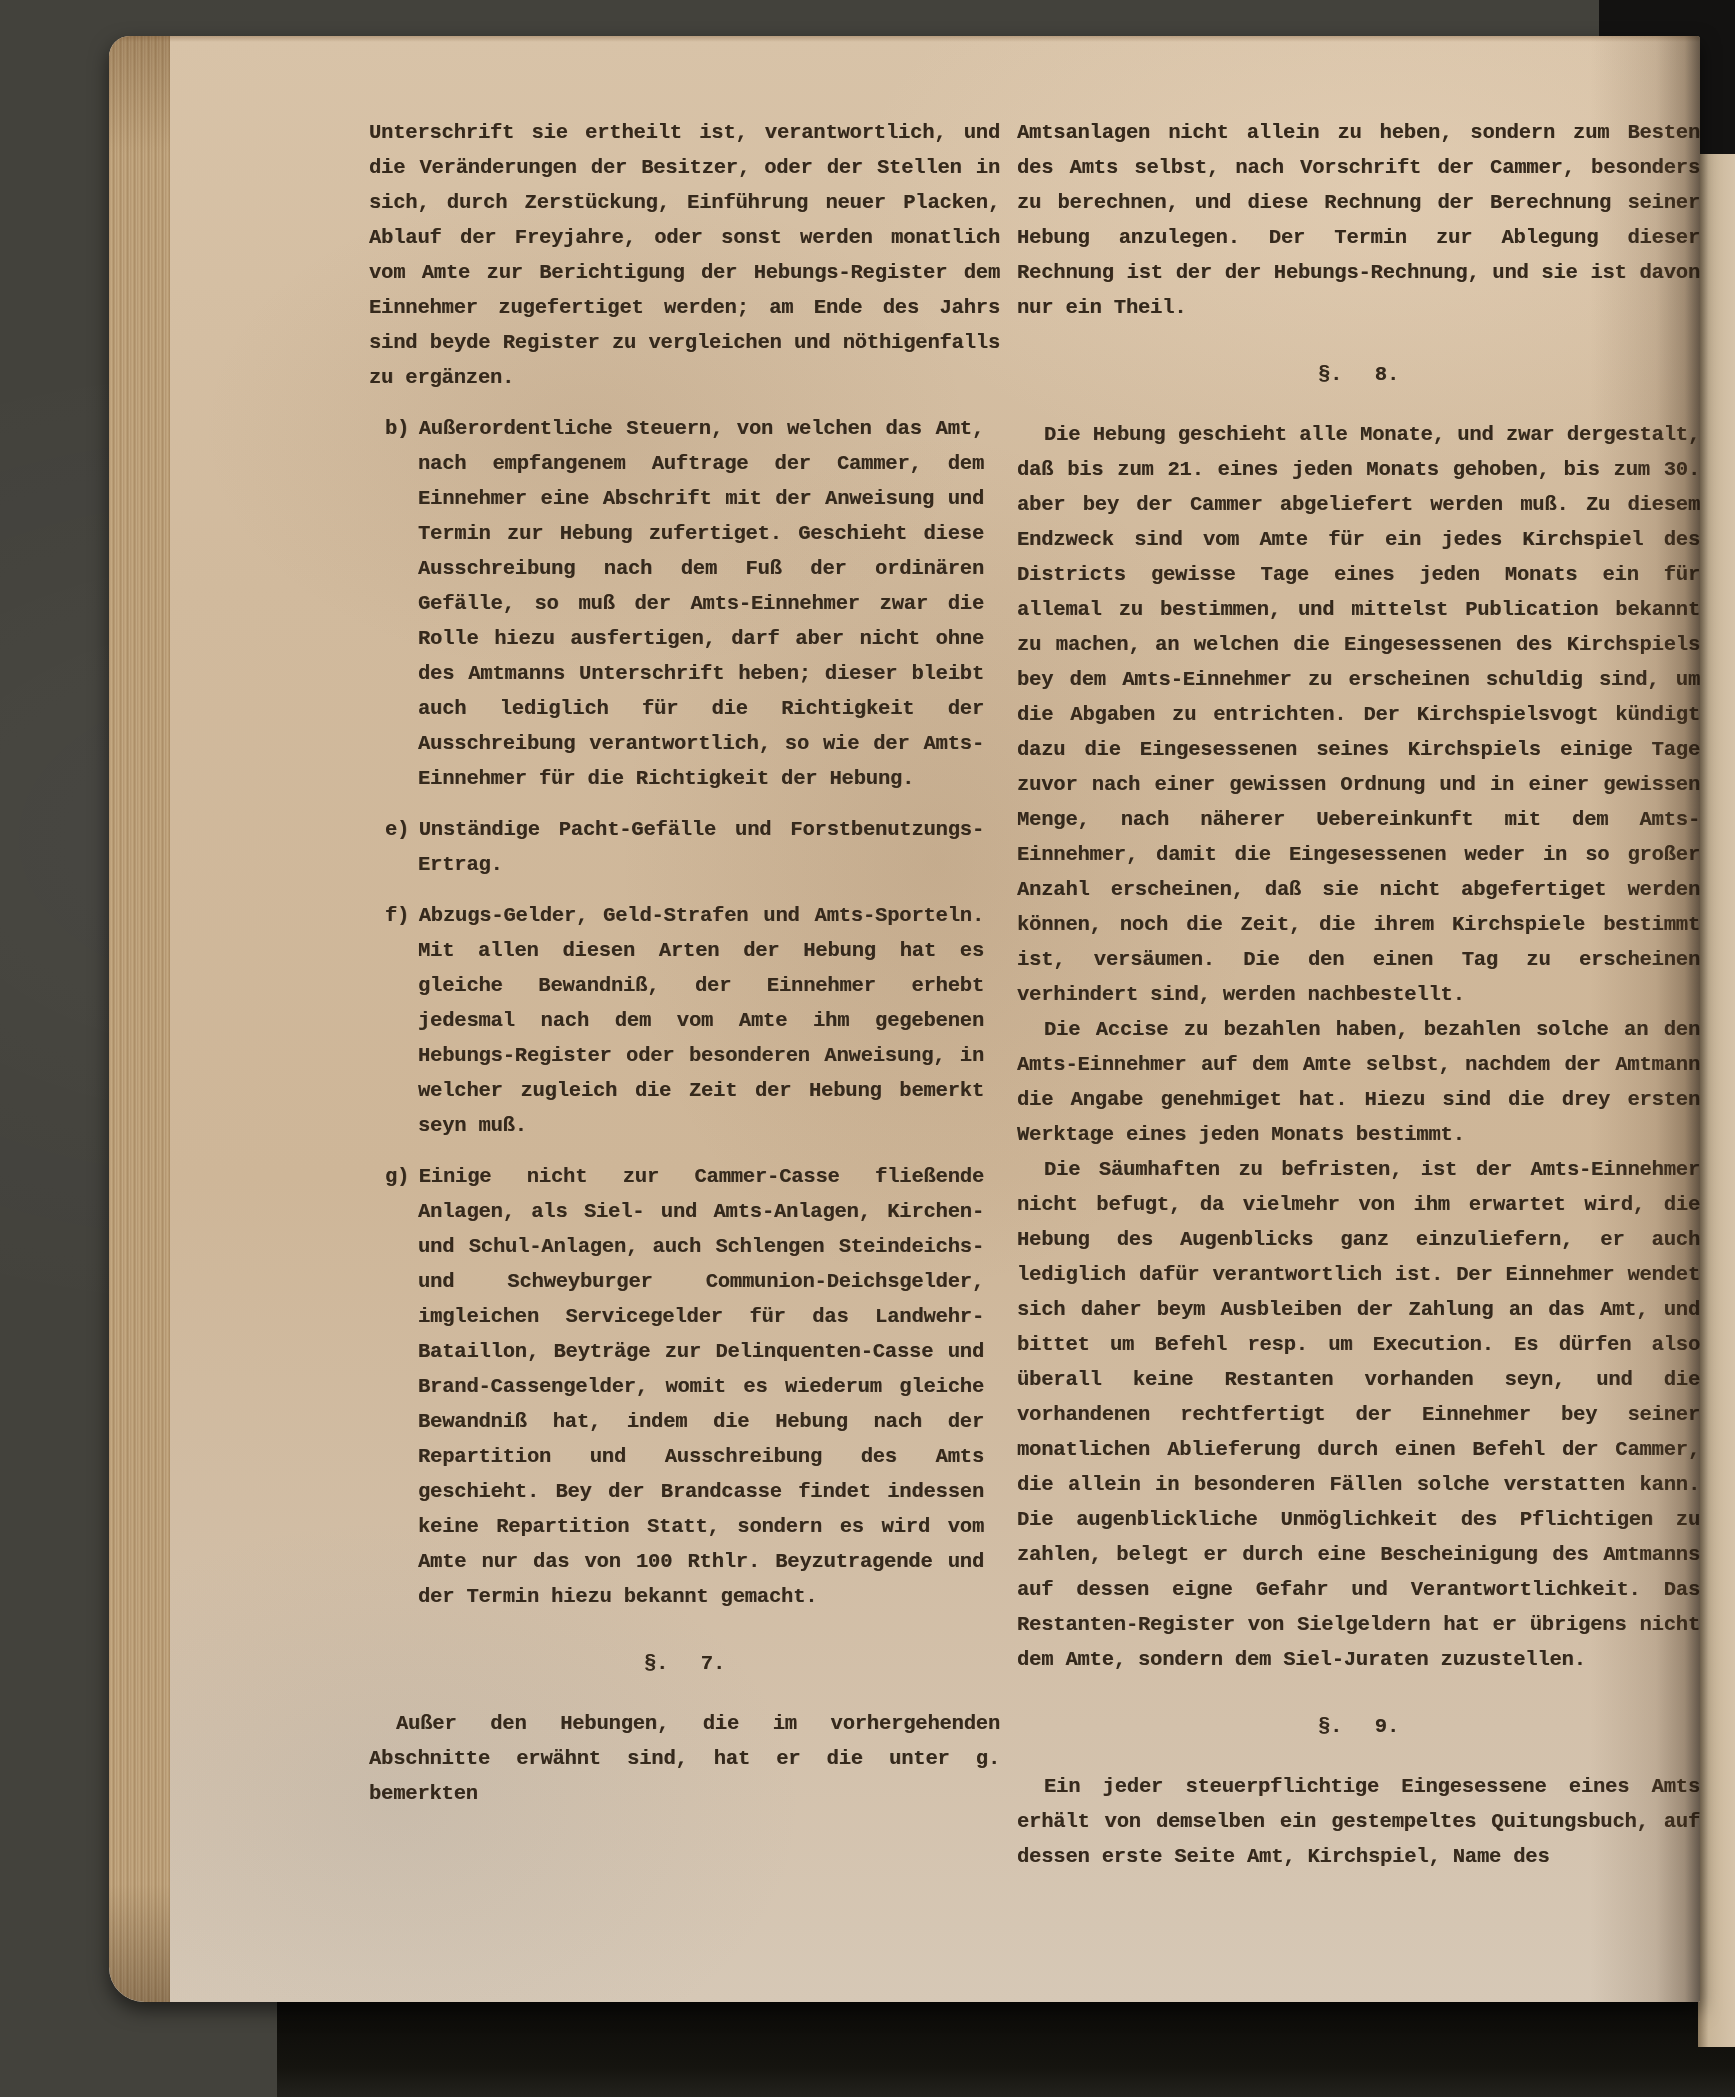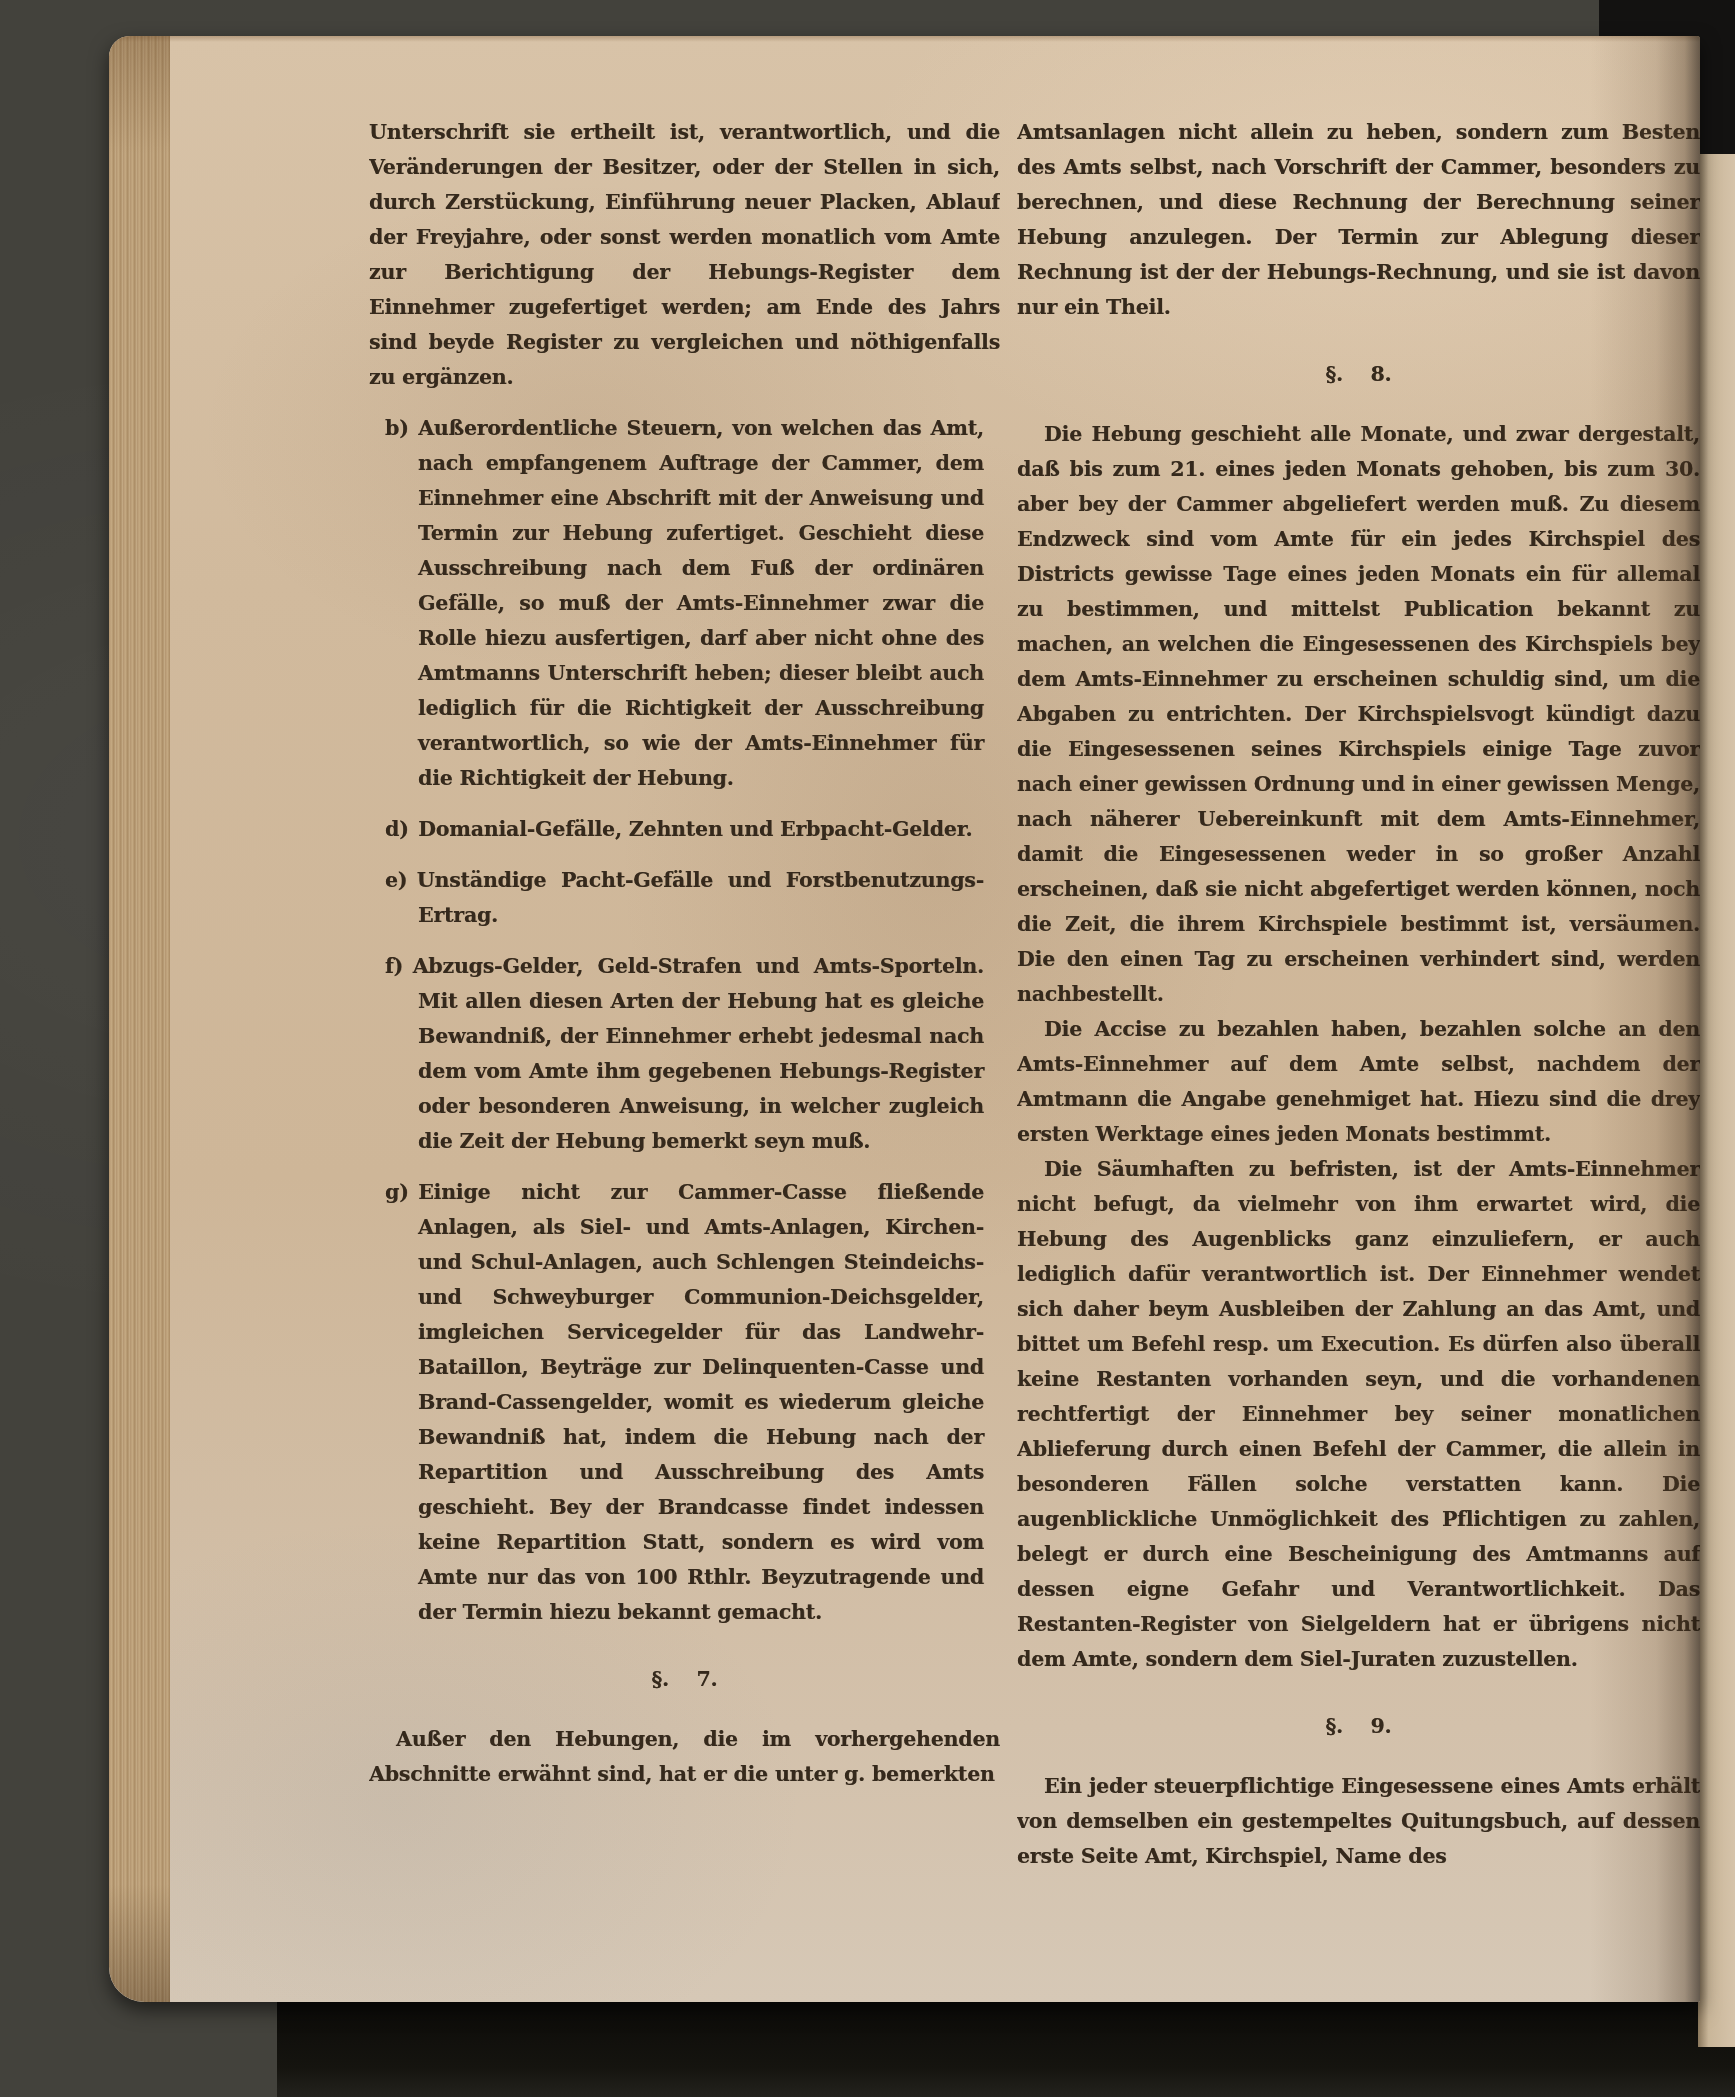--- a/index.html
+++ b/index.html
@@ -51,21 +51,21 @@
   .fold-shade{
     position:absolute;right:0;top:0;width:110px;height:100%;
     background:linear-gradient(90deg, rgba(0,0,0,0) 0%, rgba(95,70,45,0.18) 60%, rgba(70,50,30,0.38) 86%, rgba(30,21,13,0.62) 100%);
   }
   
   .top-edge{
     position:absolute;left:0;top:0;width:100%;height:6.3px;
     background:linear-gradient(180deg, rgba(120,85,50,0.35), rgba(120,85,50,0));
   }
   
-  .textblock{position:absolute;color:#35291c;}
+  .textblock{position:absolute;color:#35291c;font-family:Liberation Mono, monospace;}
   .col{
     position:absolute;top:79px;
     font-size:20.5px;line-height:35px;font-weight:bold;
     letter-spacing:-0.2px;
     text-align:justify;
     text-shadow:0.3px 0.3px 0.6px rgba(53,41,28,0.5);
     overflow:hidden;
   }
   .col-left{left:260px;width:631px;height:1860px;}
   .col-right{left:908px;width:683px;height:1876px;}
@@ -89,23 +89,20 @@
   <div class="page-edges"></div>
   <div class="top-edge"></div>
 
   <div class="col col-left textblock">
     <p class="para">Unterschrift sie ertheilt ist, verantwortlich, und die Veränderungen der Besitzer, oder der Stellen in sich, durch Zerstückung, Einführung neuer Placken, Ablauf der Freyjahre, oder sonst werden monatlich vom Amte zur Berichtigung der Hebungs-Register dem Einnehmer zugefertiget werden; am Ende des Jahrs sind beyde Register zu vergleichen und nöthigenfalls zu ergänzen.</p>
 
     <p class="item">
       <span class="item-label">b)</span><span>Außerordentliche Steuern, von welchen das Amt, nach empfangenem Auftrage der Cammer, dem Einnehmer eine Abschrift mit der Anweisung und Termin zur Hebung zufertiget. Geschieht diese Ausschreibung nach dem Fuß der ordinären Gefälle, so muß der Amts-Einnehmer zwar die Rolle hiezu ausfertigen, darf aber nicht ohne des Amtmanns Unterschrift heben; dieser bleibt auch lediglich für die Richtigkeit der Ausschreibung verantwortlich, so wie der Amts-Einnehmer für die Richtigkeit der Hebung.</span>
     </p>
     <p class="item">
-      <span class="item-label">d)</span><span>Domanial-Gefälle, Zehnten und Erbpacht-Gelder.</span>
-    </p>
-    <p class="item">
       <span class="item-label">e)</span><span>Unständige Pacht-Gefälle und Forstbenutzungs-Ertrag.</span>
     </p>
     <p class="item">
       <span class="item-label">f)</span><span>Abzugs-Gelder, Geld-Strafen und Amts-Sporteln. Mit allen diesen Arten der Hebung hat es gleiche Bewandniß, der Einnehmer erhebt jedesmal nach dem vom Amte ihm gegebenen Hebungs-Register oder besonderen Anweisung, in welcher zugleich die Zeit der Hebung bemerkt seyn muß.</span>
     </p>
     <p class="item">
       <span class="item-label">g)</span><span>Einige nicht zur Cammer-Casse fließende Anlagen, als Siel- und Amts-Anlagen, Kirchen- und Schul-Anlagen, auch Schlengen Steindeichs- und Schweyburger Communion-Deichsgelder, imgleichen Servicegelder für das Landwehr-Bataillon, Beyträge zur Delinquenten-Casse und Brand-Cassengelder, womit es wiederum gleiche Bewandniß hat, indem die Hebung nach der Repartition und Ausschreibung des Amts geschieht. Bey der Brandcasse findet indessen keine Repartition Statt, sondern es wird vom Amte nur das von 100 Rthlr. Beyzutragende und der Termin hiezu bekannt gemacht.</span>
     </p>
 
     <p class="para sect-heading">§. 7.</p>

